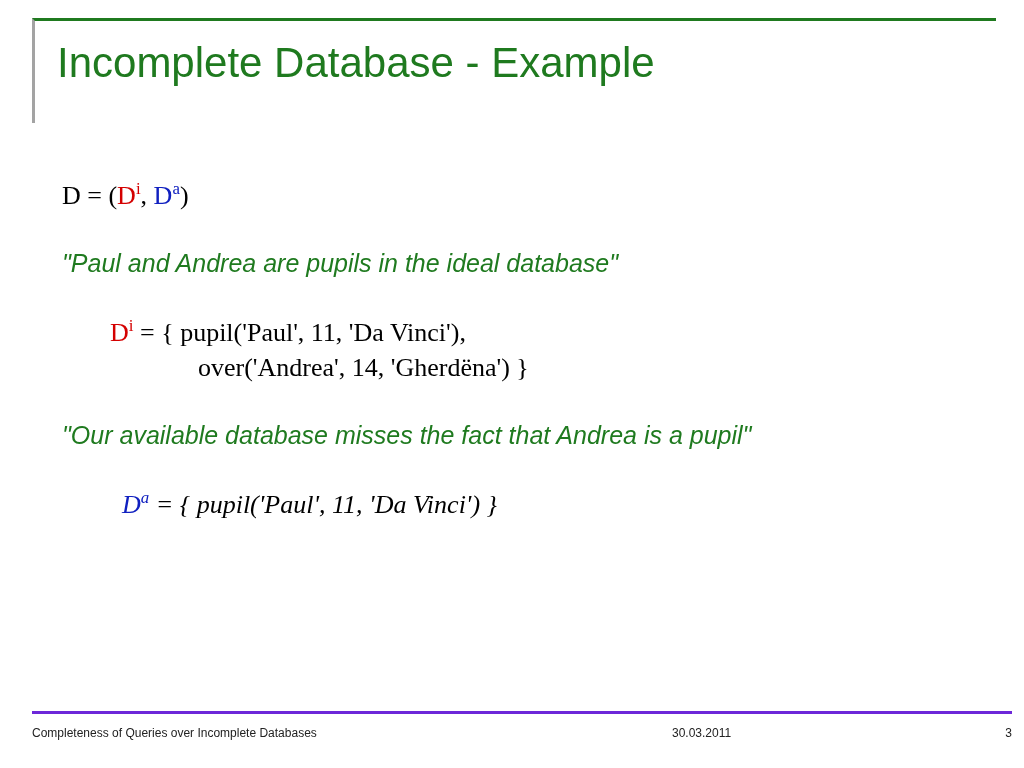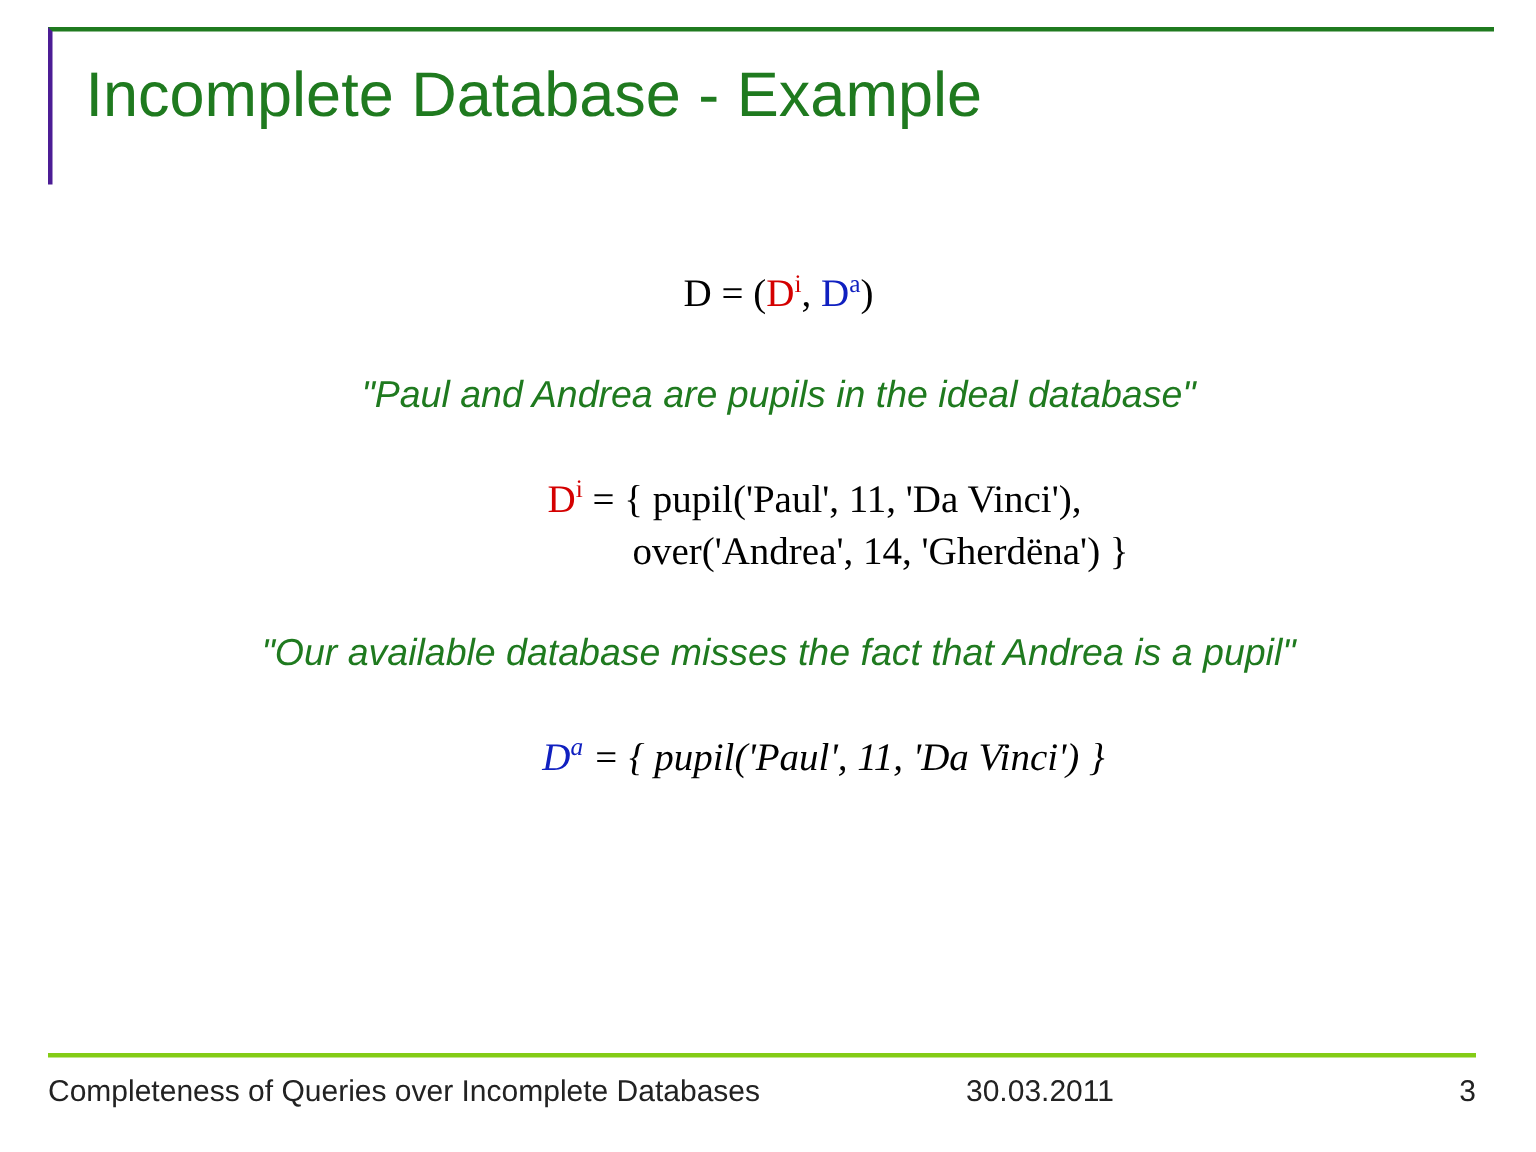--- a/index.html
+++ b/index.html
@@ -14,65 +14,65 @@
   }
   .slide {
     position: absolute;
     top: 18px;
     left: 32px;
     right: 28px;
     bottom: 28px;
   }
   .title-area {
     border-top: 3px solid #1f7a1f;
-    border-left: 3px solid #4c1d95;
+    border-left: 3px solid #a3a3a3;
     padding: 18px 0 18px 22px;
     margin-bottom: 55px;
     min-height: 105px;
     box-sizing: border-box;
   }
   .title {
     font-family: Arial, Helvetica, sans-serif;
     font-size: 42px;
     color: #1f7a1f;
     font-weight: 400;
     margin: 0;
   }
   .content {
     padding-left: 30px;
     padding-right: 20px;
     font-size: 26px;
     line-height: 1.35;
   }
-  .row { margin: 11px 0 34px 0; text-align: center; }
+  .row { margin: 11px 0 34px 0; }
   .row.indent { padding-left: 48px; }
   .row.indent2 { padding-left: 60px; font-style: italic; }
   .line2 { padding-left: 88px; }
   .sup {
     font-size: 0.65em;
     vertical-align: super;
     line-height: 0;
   }
   .red { color: #d40000; }
   .blue { color: #1020c0; }
   .quote {
     font-family: Arial, Helvetica, sans-serif;
     font-style: italic;
     color: #1f7a1f;
     font-size: 25px;
   }
   .footer {
     position: absolute;
     left: 32px;
-    right: 40px;
+    right: 12px;
     bottom: 28px;
-    border-top: 3px solid #84cc16;
+    border-top: 3px solid #6d28d9;
     padding-top: 12px;
     font-family: Arial, Helvetica, sans-serif;
-    font-size: 20px;
+    font-size: 12px;
     color: #222;
     display: flex;
   }
   .footer .ftitle { flex: 1; }
   .footer .fdate { width: 260px; text-align: left; }
   .footer .fpage { width: 80px; text-align: right; }
 </style>
 </head>
 <body>
 

